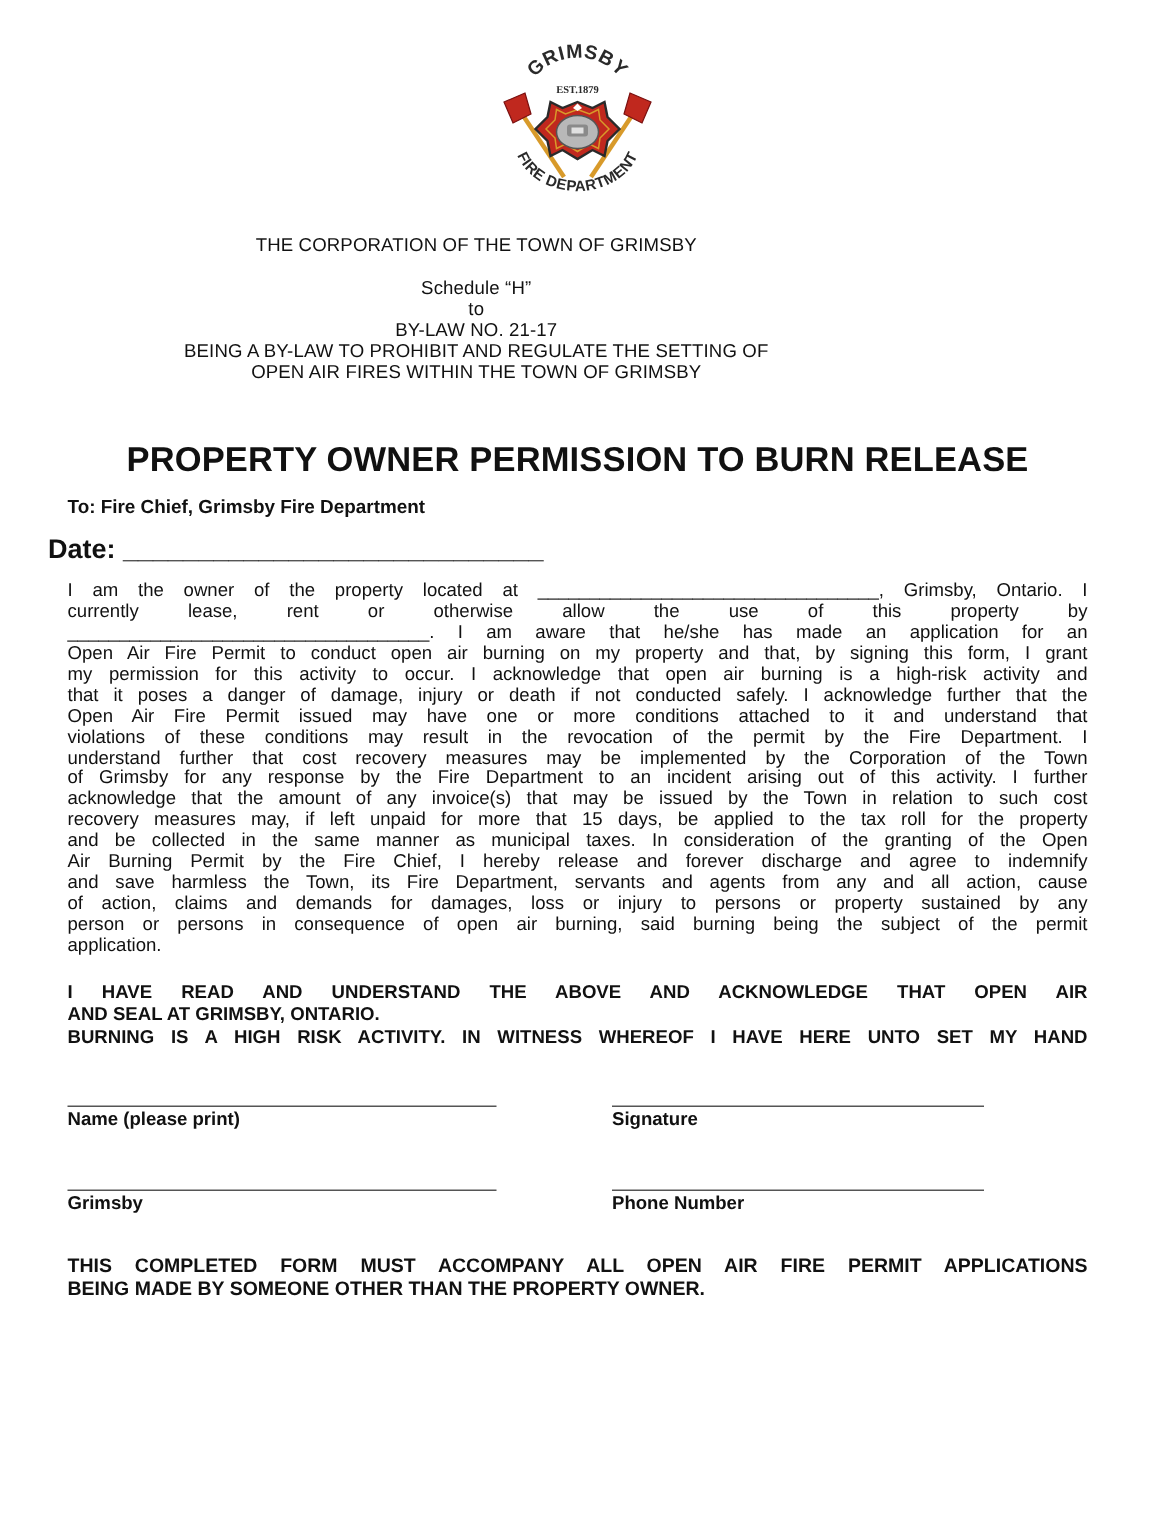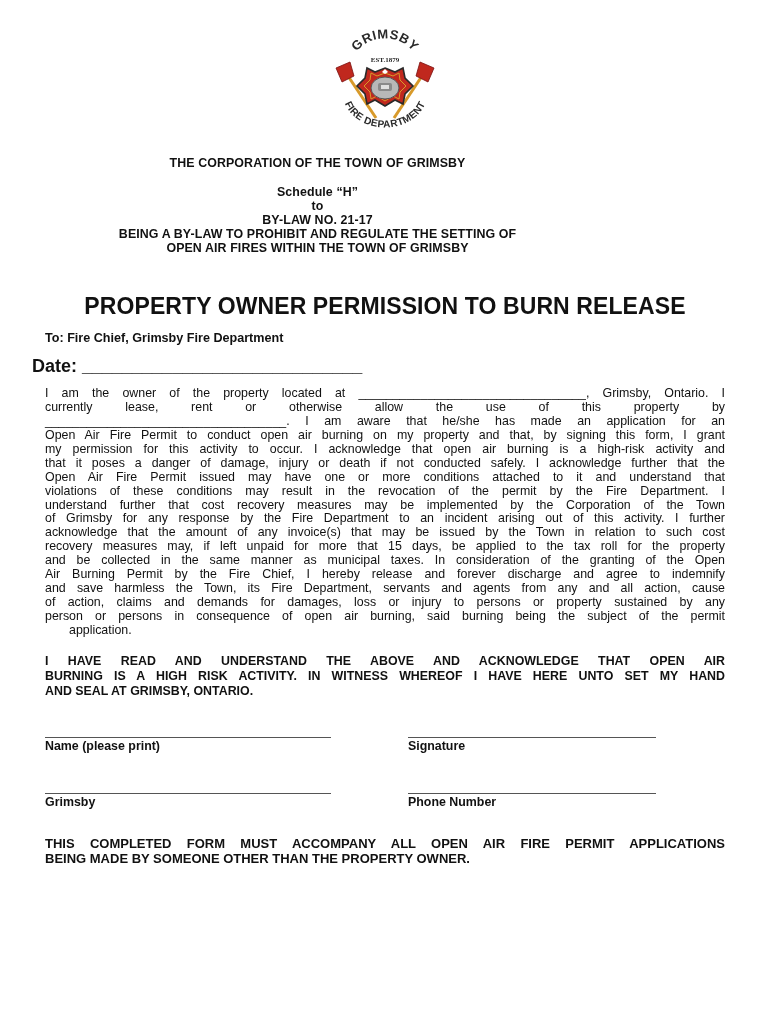--- a/index.html
+++ b/index.html
@@ -2,32 +2,32 @@
 <html><head>
 <meta charset="utf-8">
 <style>
   html, body { margin: 0; padding: 0; background: #ffffff; }
   body { width: 770px; height: 1024px; position: relative; overflow: hidden; color: #111; font-family: "Liberation Sans", sans-serif; }
   .page { position: absolute; left: 0; top: 0; width: 770px; height: 1024px; }
 
   .logo { position: absolute; left: 332px; top: 28px; width: 106px; height: 112px; }
   .logo svg { width: 106px; height: 112px; display: block; }
 
-  .hdr { position: absolute; left: 0; width: 635px; text-align: center; font-weight: bold; font-size: 12.4px; line-height: 14px; letter-spacing: 0.1px; }
+  .hdr { position: absolute; left: 0; width: 635px; text-align: center; font-weight: normal; font-size: 12.4px; line-height: 14px; letter-spacing: 0.1px; }
   .hdr1 { top: 156px; }
   .hdr2 { top: 185px; }
 
   .title { position: absolute; left: 0; top: 294px; width: 770px; text-align: center; font-weight: bold; font-size: 23px; line-height: 24px; letter-spacing: 0.1px; }
 
   .to-line { position: absolute; left: 45px; top: 331px; font-weight: bold; font-size: 12.6px; line-height: 15px; }
   .date-line { position: absolute; left: 32px; top: 359px; font-weight: bold; font-size: 18px; line-height: 15px; white-space: pre; }
 
   .body-text { position: absolute; left: 45px; top: 387px; width: 680px; font-size: 12.4px; line-height: 13.95px; text-align: justify; }
   .body-text .ln { display: block; text-align: justify; text-align-last: justify; white-space: nowrap; height: 13.95px; }
-  .body-text .ln.last { text-align-last: left; margin-left: 24px; }
+  .body-text .ln.last { text-align-last: left; }
 
   .ack { position: absolute; left: 45px; top: 654px; width: 680px; font-weight: bold; font-size: 12.4px; line-height: 15px; }
   .ack .ln { display: block; text-align: justify; text-align-last: justify; white-space: nowrap; height: 15px; }
   .ack .ln.last { text-align-last: left; }
 
   .sig-line { position: absolute; height: 1px; background: #555; }
   .sig-label { position: absolute; font-size: 12.4px; line-height: 14px; font-weight: bold; }
 
   .footer { position: absolute; left: 45px; top: 836px; width: 680px; font-weight: bold; font-size: 13px; line-height: 15px; }
   .footer .ln { display: block; text-align: justify; text-align-last: justify; white-space: nowrap; height: 15px; }
@@ -100,22 +100,22 @@
     <span class="ln">and be collected in the same manner as municipal taxes. In consideration of the granting of the Open</span>
     <span class="ln">Air Burning Permit by the Fire Chief, I hereby release and forever discharge and agree to indemnify</span>
     <span class="ln">and save harmless the Town, its Fire Department, servants and agents from any and all action, cause</span>
     <span class="ln">of action, claims and demands for damages, loss or injury to persons or property sustained by any</span>
     <span class="ln">person or persons in consequence of open air burning, said burning being the subject of the permit</span>
     <span class="ln last">application.</span>
   </div>
 
   <div class="ack">
     <span class="ln">I HAVE READ AND UNDERSTAND THE ABOVE AND ACKNOWLEDGE THAT OPEN AIR</span>
+    <span class="ln last">AND SEAL AT GRIMSBY, ONTARIO.</span>
     <span class="ln">BURNING IS A HIGH RISK ACTIVITY. IN WITNESS WHEREOF I HAVE HERE UNTO SET MY HAND</span>
-    <span class="ln last">AND SEAL AT GRIMSBY, ONTARIO.</span>
   </div>
 
   <div class="sig-line" style="left:45px; top:737px; width:286px;"></div>
   <div class="sig-label" style="left:45px; top:739px;">Name (please print)</div>
 
   <div class="sig-line" style="left:408px; top:737px; width:248px;"></div>
   <div class="sig-label" style="left:408px; top:739px;">Signature</div>
 
   <div class="sig-line" style="left:45px; top:793px; width:286px;"></div>
   <div class="sig-label" style="left:45px; top:795px;">Grimsby</div>

